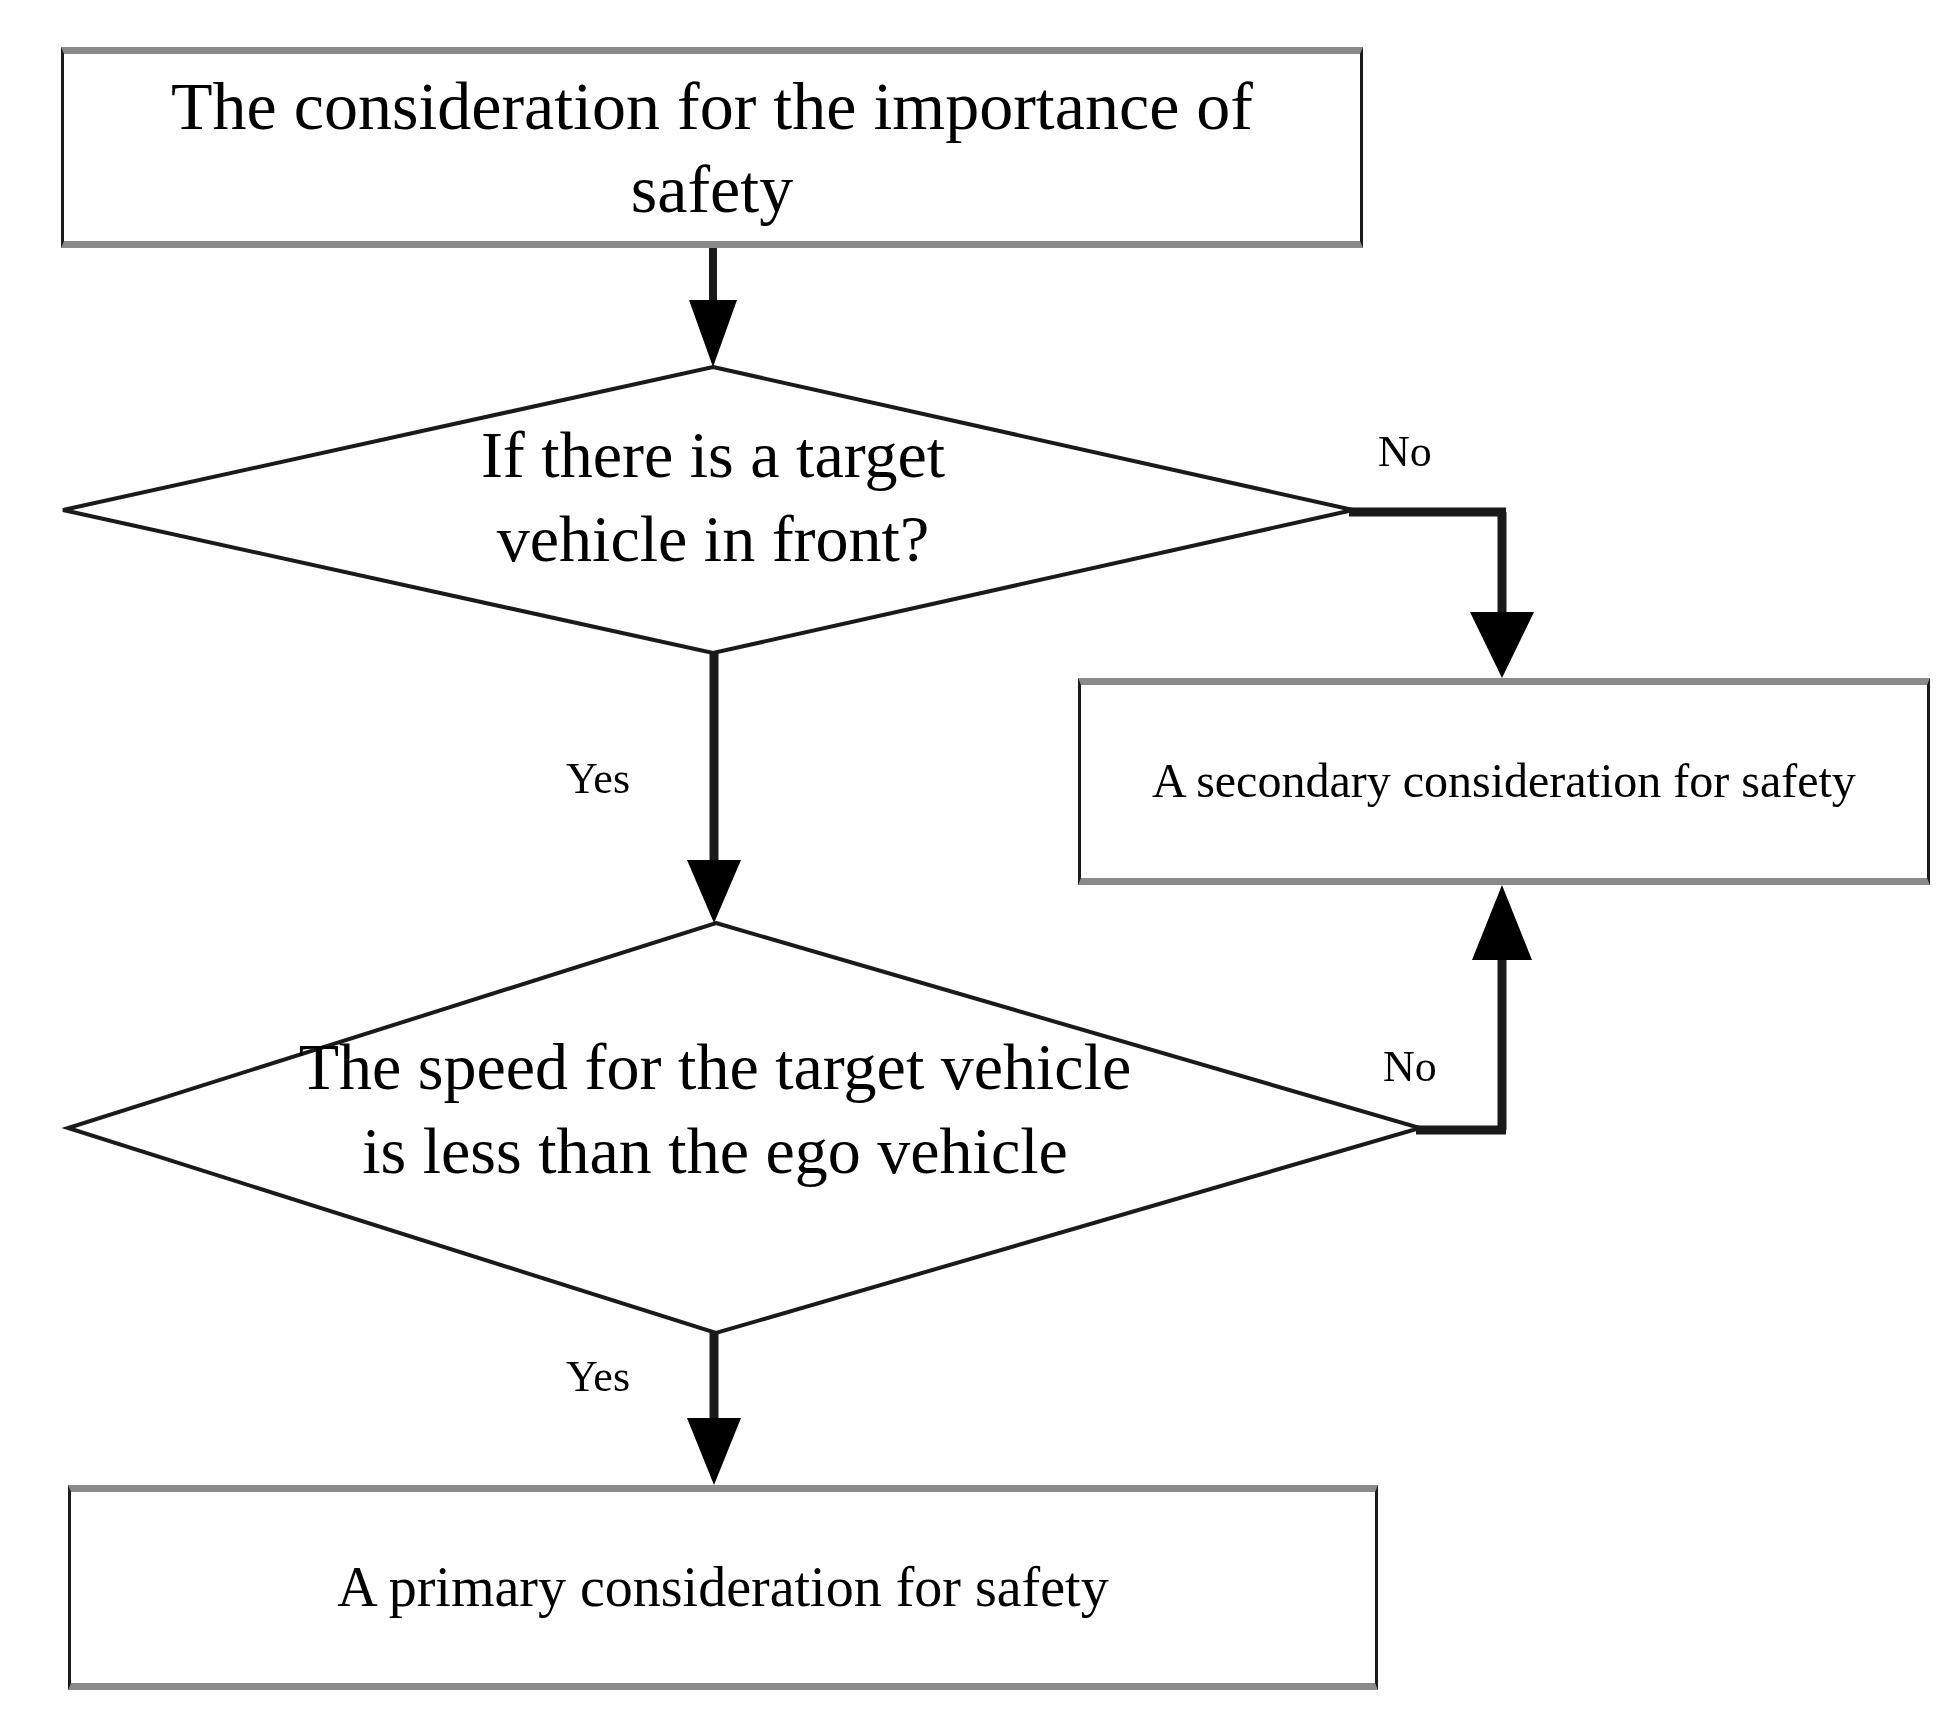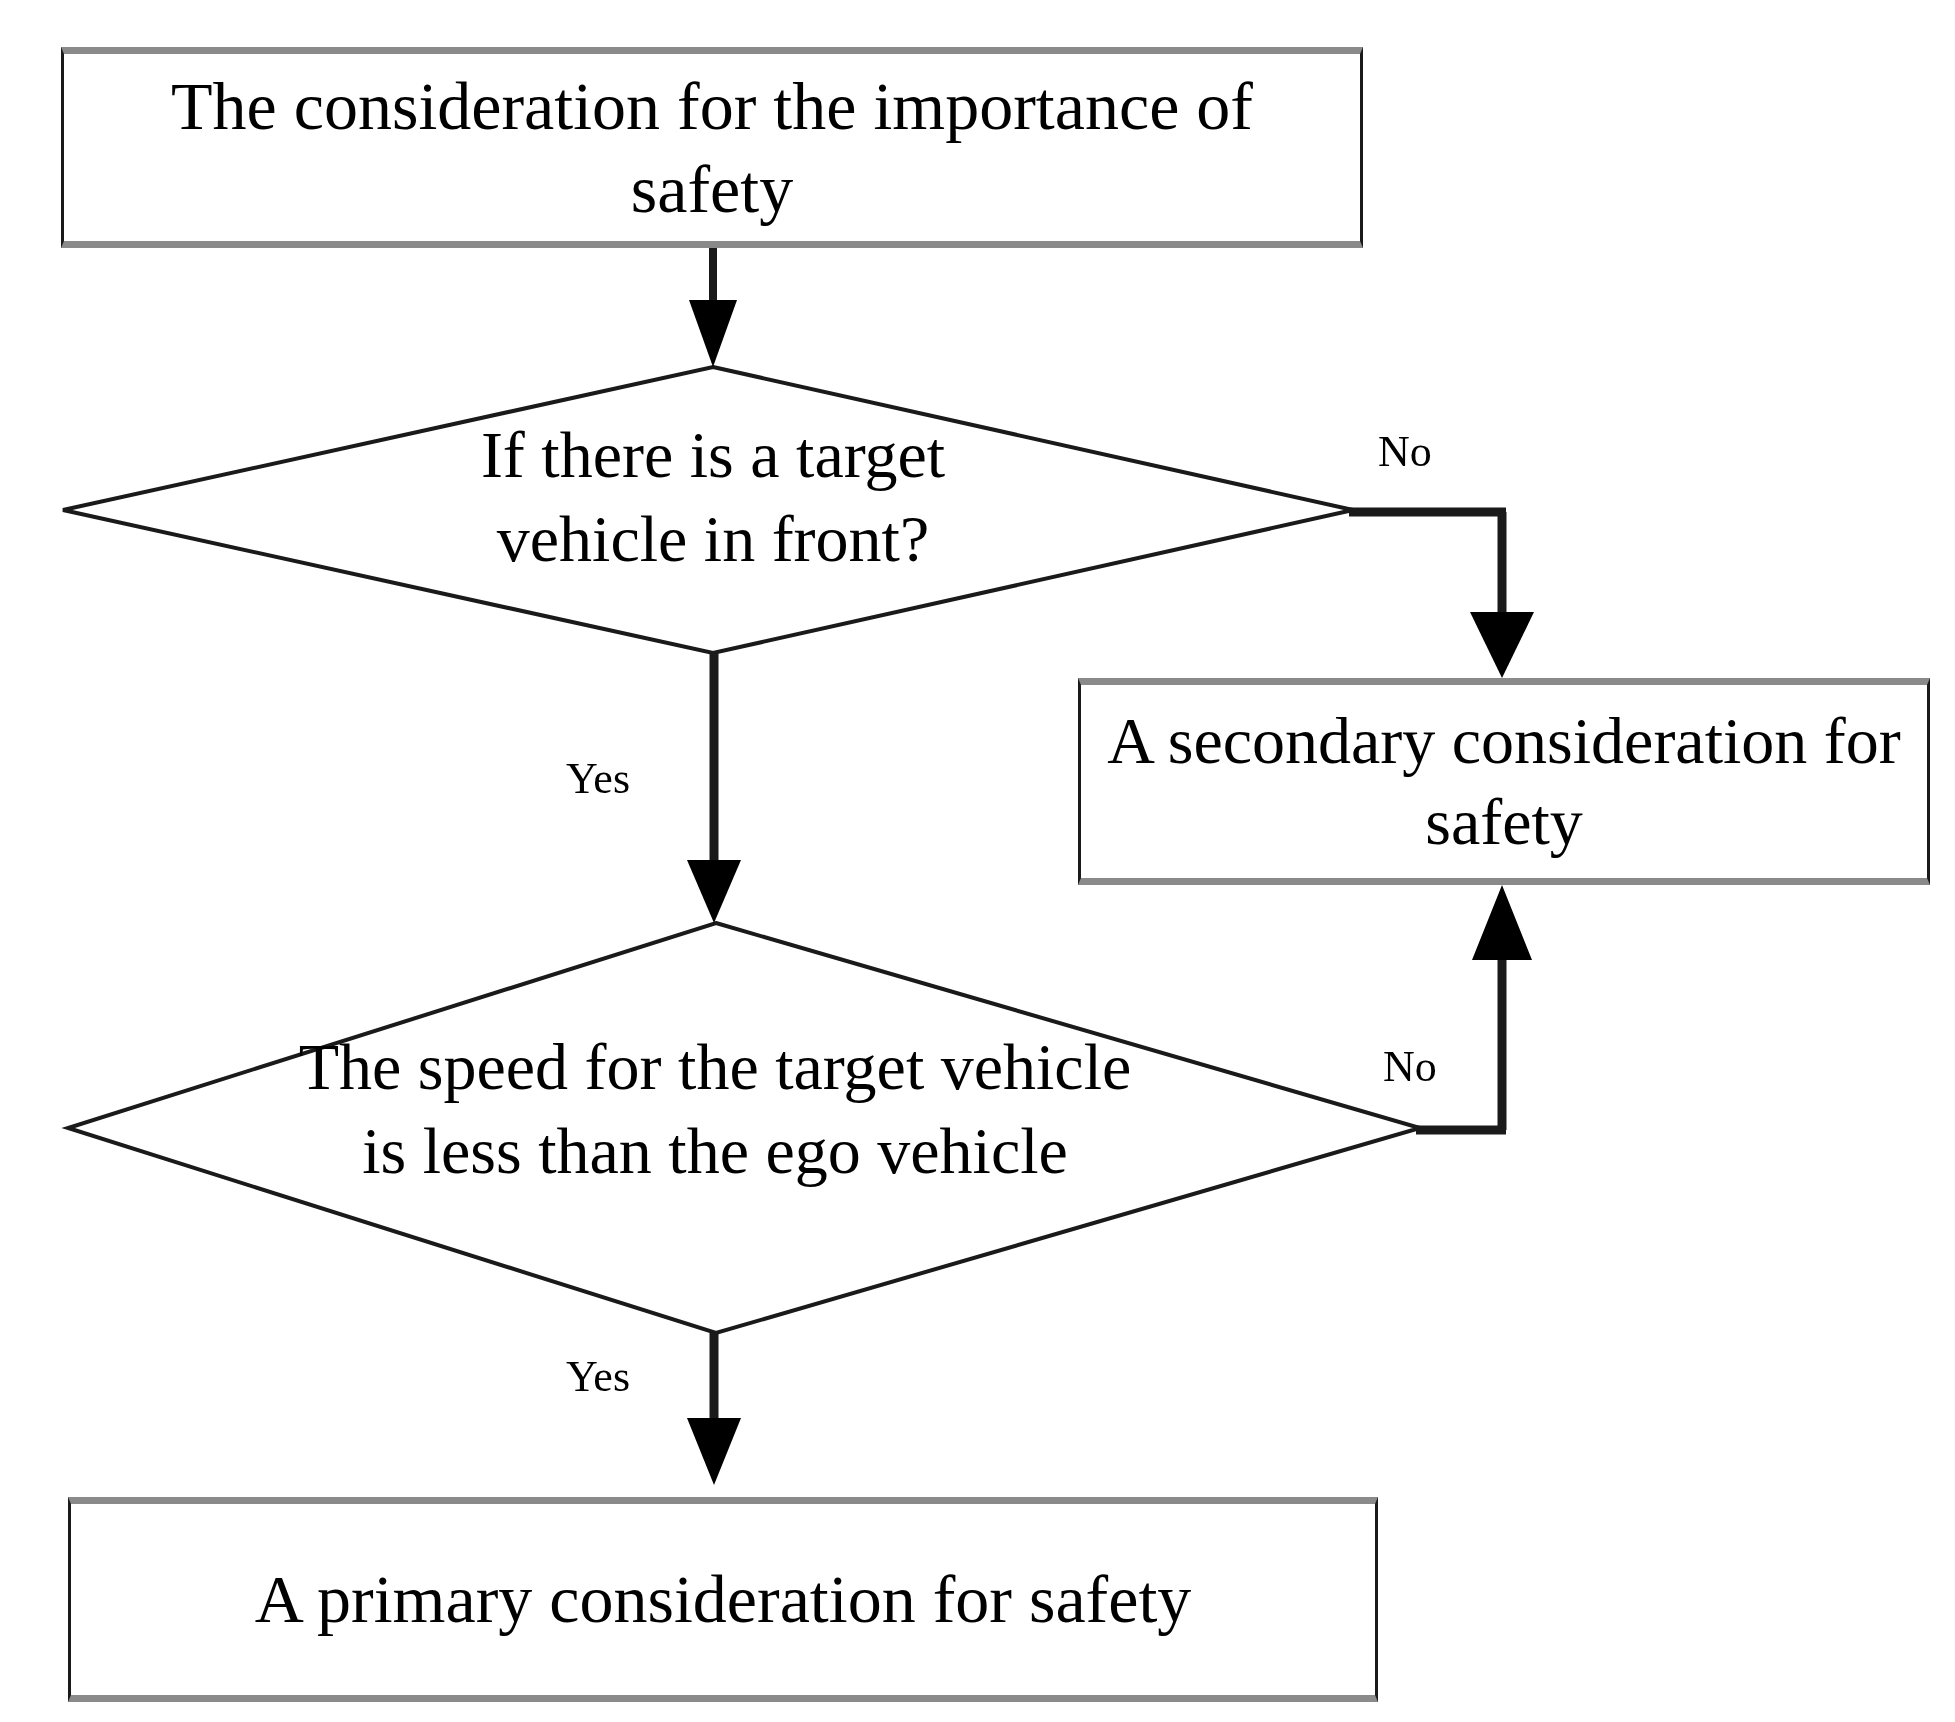--- a/index.html
+++ b/index.html
@@ -46,27 +46,26 @@
     color: #000000;
   }
   #box-consideration {
     left: 61px;  top: 47px;
     width: 1302px; height: 201px;
     font-size: 68px;
   }
   #box-secondary {
     left: 1078px; top: 678px;
     width: 852px;  height: 207px;
-    font-size: 66px;
+    font-size: 48px;
   }
   #box-primary {
     left: 68px;  top: 1485px;
     width: 1310px; height: 205px;
-    font-size: 68px;
-    margin-top: 12px;
+    font-size: 56px;
   }
   
   .decision-label {
     position: absolute;
     text-align: center;
     color: #000000;
     line-height: 1.28;
     white-space: pre-line;
   }
   #decision-1-label {

